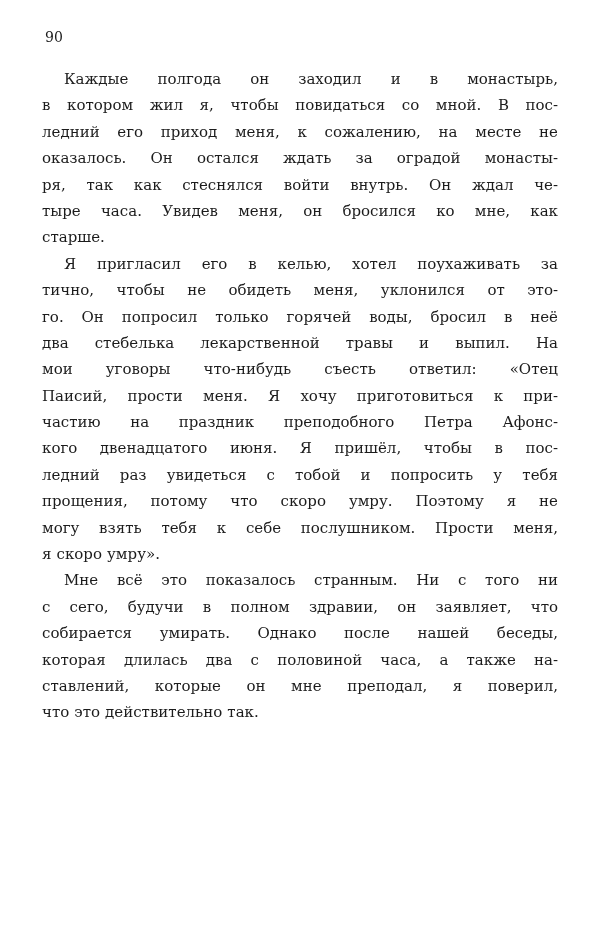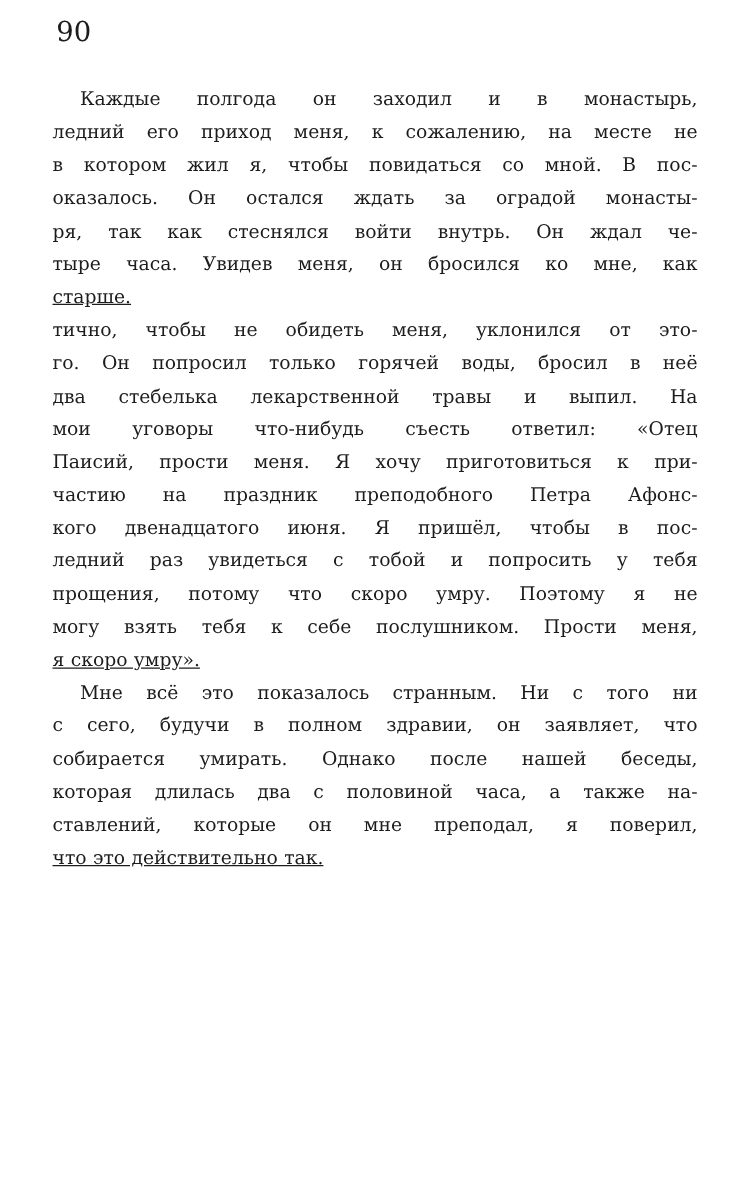--- a/index.html
+++ b/index.html
@@ -16,22 +16,22 @@
     color: var(--text-color, #1c1c1c);
   }
   .page {
     position: absolute;
     inset: 0;
     background: var(--page-bg, #ffffff);
   }
   .page-number {
     position: absolute;
     left: 45px;
-    top: 16px;
-    font-size: 22px;
+    top: 26px;
+    font-size: 14px;
     line-height: 22px;
     color: var(--text-color, #1c1c1c);
   }
   .page-text {
     position: absolute;
     left: 42px;
     top: 66px;
     width: 516px;
   }
   .paragraph {
@@ -47,39 +47,39 @@
     white-space: nowrap; 
   }
   
   .line { white-space: normal; word-spacing: 0.02em; }
   .line.first {
     text-indent: 22px;
   }
   .line.para-last {
     text-align: left;
     text-align-last: left;
-    text-decoration: underline;
   }
 </style>
 </head>
 <body style="--page-bg: #ffffff; --text-color: #1c1c1c;">
 
 <div class="page">
   <div class="page-number">90</div>
   <main class="page-text">
       <div class="paragraph">
         <div class="line first">Каждые полгода он заходил и в монастырь,</div>
+        <div class="line">в котором жил я, чтобы повидаться со мной. В пос-</div>
         <div class="line">ледний его приход меня, к сожалению, на месте не</div>
-        <div class="line">в котором жил я, чтобы повидаться со мной. В пос-</div>
         <div class="line">оказалось. Он остался ждать за оградой монасты-</div>
         <div class="line">ря, так как стеснялся войти внутрь. Он ждал че-</div>
         <div class="line">тыре часа. Увидев меня, он бросился ко мне, как</div>
         <div class="line para-last">старше.</div>
       </div>
       <div class="paragraph">
+        <div class="line first">Я пригласил его в келью, хотел поухаживать за</div>
         <div class="line">тично, чтобы не обидеть меня, уклонился от это-</div>
         <div class="line">го. Он попросил только горячей воды, бросил в неё</div>
         <div class="line">два стебелька лекарственной травы и выпил. На</div>
         <div class="line">мои уговоры что-нибудь съесть ответил: «Отец</div>
         <div class="line">Паисий, прости меня. Я хочу приготовиться к при-</div>
         <div class="line">частию на праздник преподобного Петра Афонс-</div>
         <div class="line">кого двенадцатого июня. Я пришёл, чтобы в пос-</div>
         <div class="line">ледний раз увидеться с тобой и попросить у тебя</div>
         <div class="line">прощения, потому что скоро умру. Поэтому я не</div>
         <div class="line">могу взять тебя к себе послушником. Прости меня,</div>

